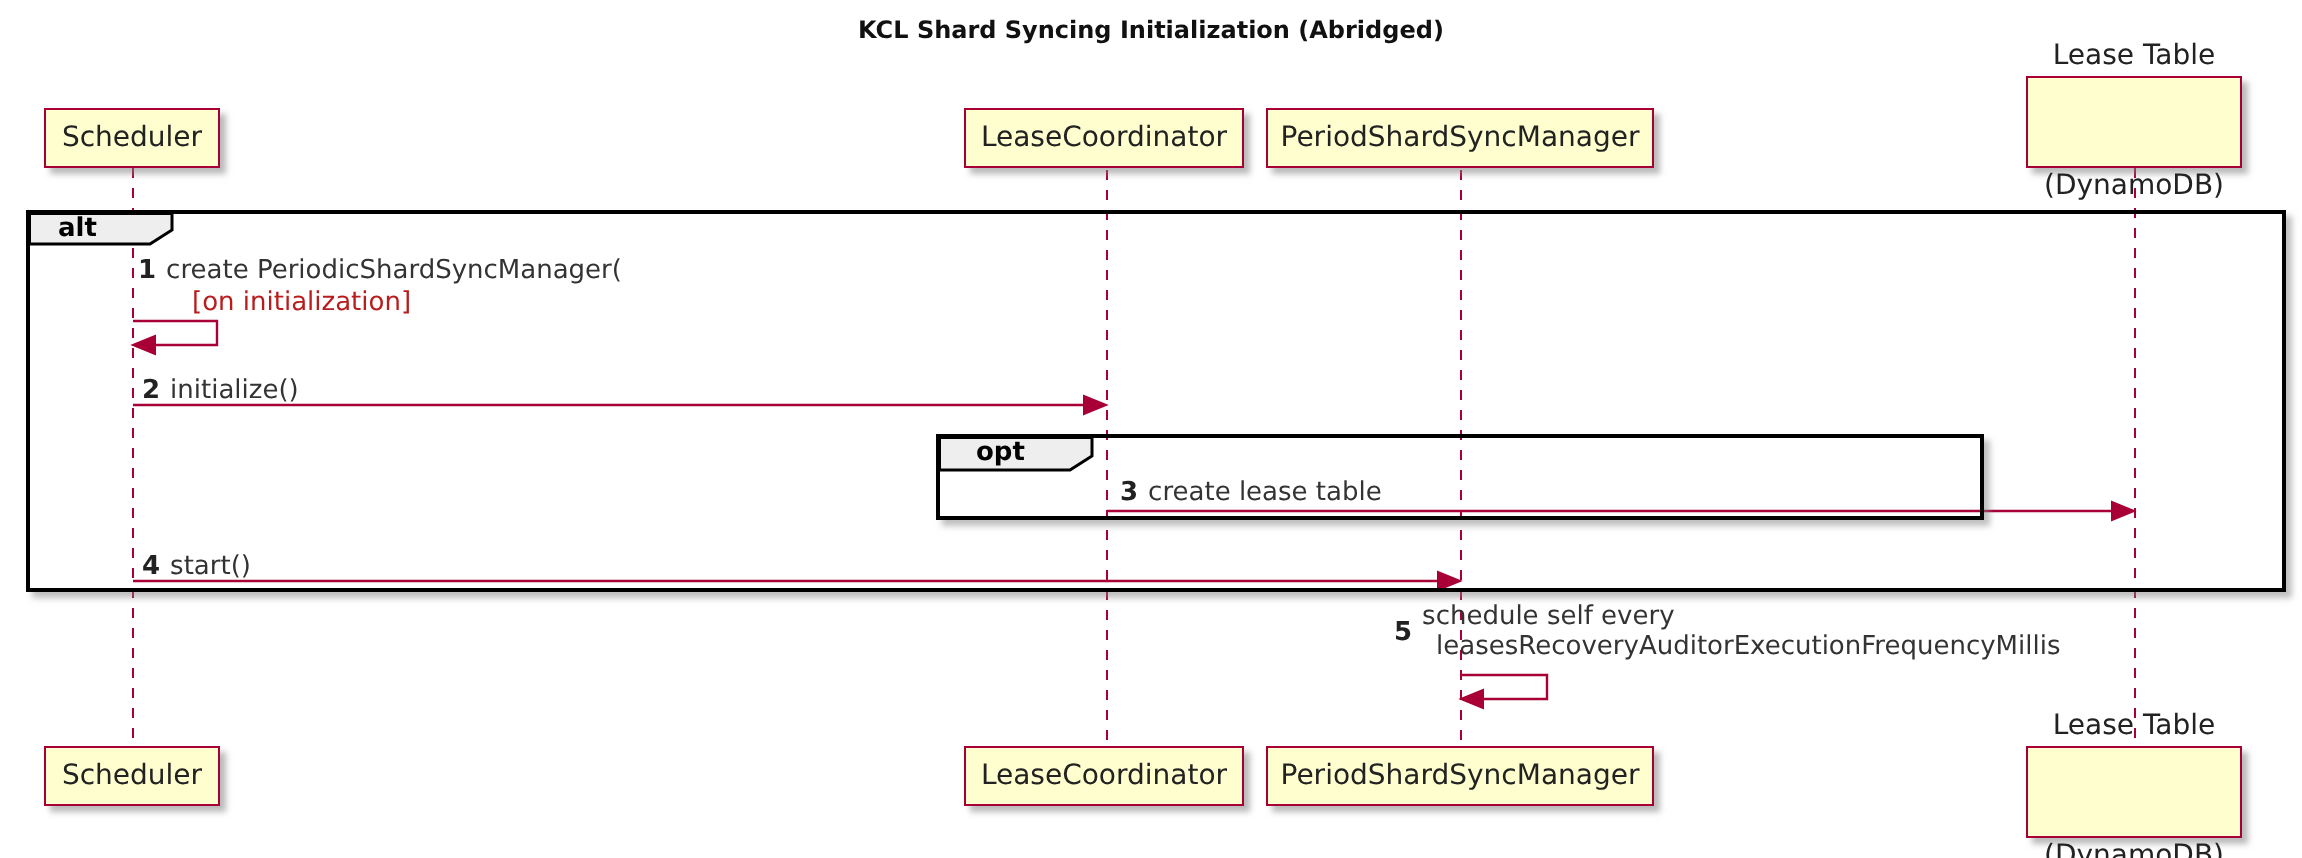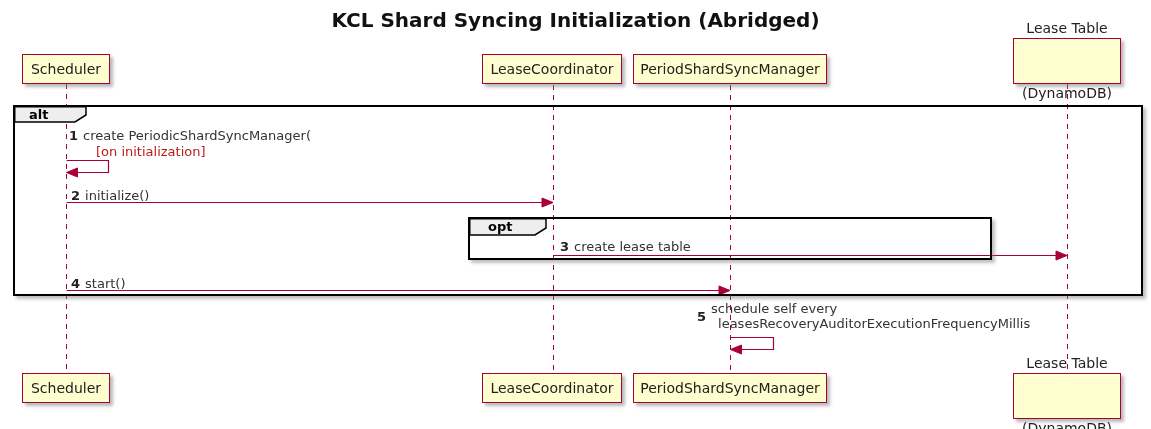--- a/index.html
+++ b/index.html
@@ -10,21 +10,21 @@
     --frame_label_fill:#EEEEEE;
     --text:#333333;
   }
   html,body{margin:0;padding:0;background:#fff;}
   .canvas{
     position:relative;width:1151px;height:429px;background:#fff;overflow:hidden;
     font-family:"DejaVu Sans","Liberation Sans",sans-serif;
   }
   .title{
     position:absolute;left:0;right:0;top:8px;text-align:center;
-    font-size:20px;font-weight:bold;color:#111;
+    font-size:12px;font-weight:bold;color:#111;
   }
   .layer{position:absolute;left:0;top:0;}
   .lifeline{stroke:var(--connector);stroke-width:1;stroke-dasharray:5,5;}
   .arrow line,.arrow polyline{stroke:var(--connector);stroke-width:1.2;fill:none;}
   .arrow polygon{fill:var(--connector);stroke:var(--connector);}
   .pbox{
     position:absolute;box-sizing:border-box;
     background:var(--participant_fill);
     border:1.5px solid var(--participant_border);
     box-shadow:3px 3px 3px rgba(130,130,130,0.55);

